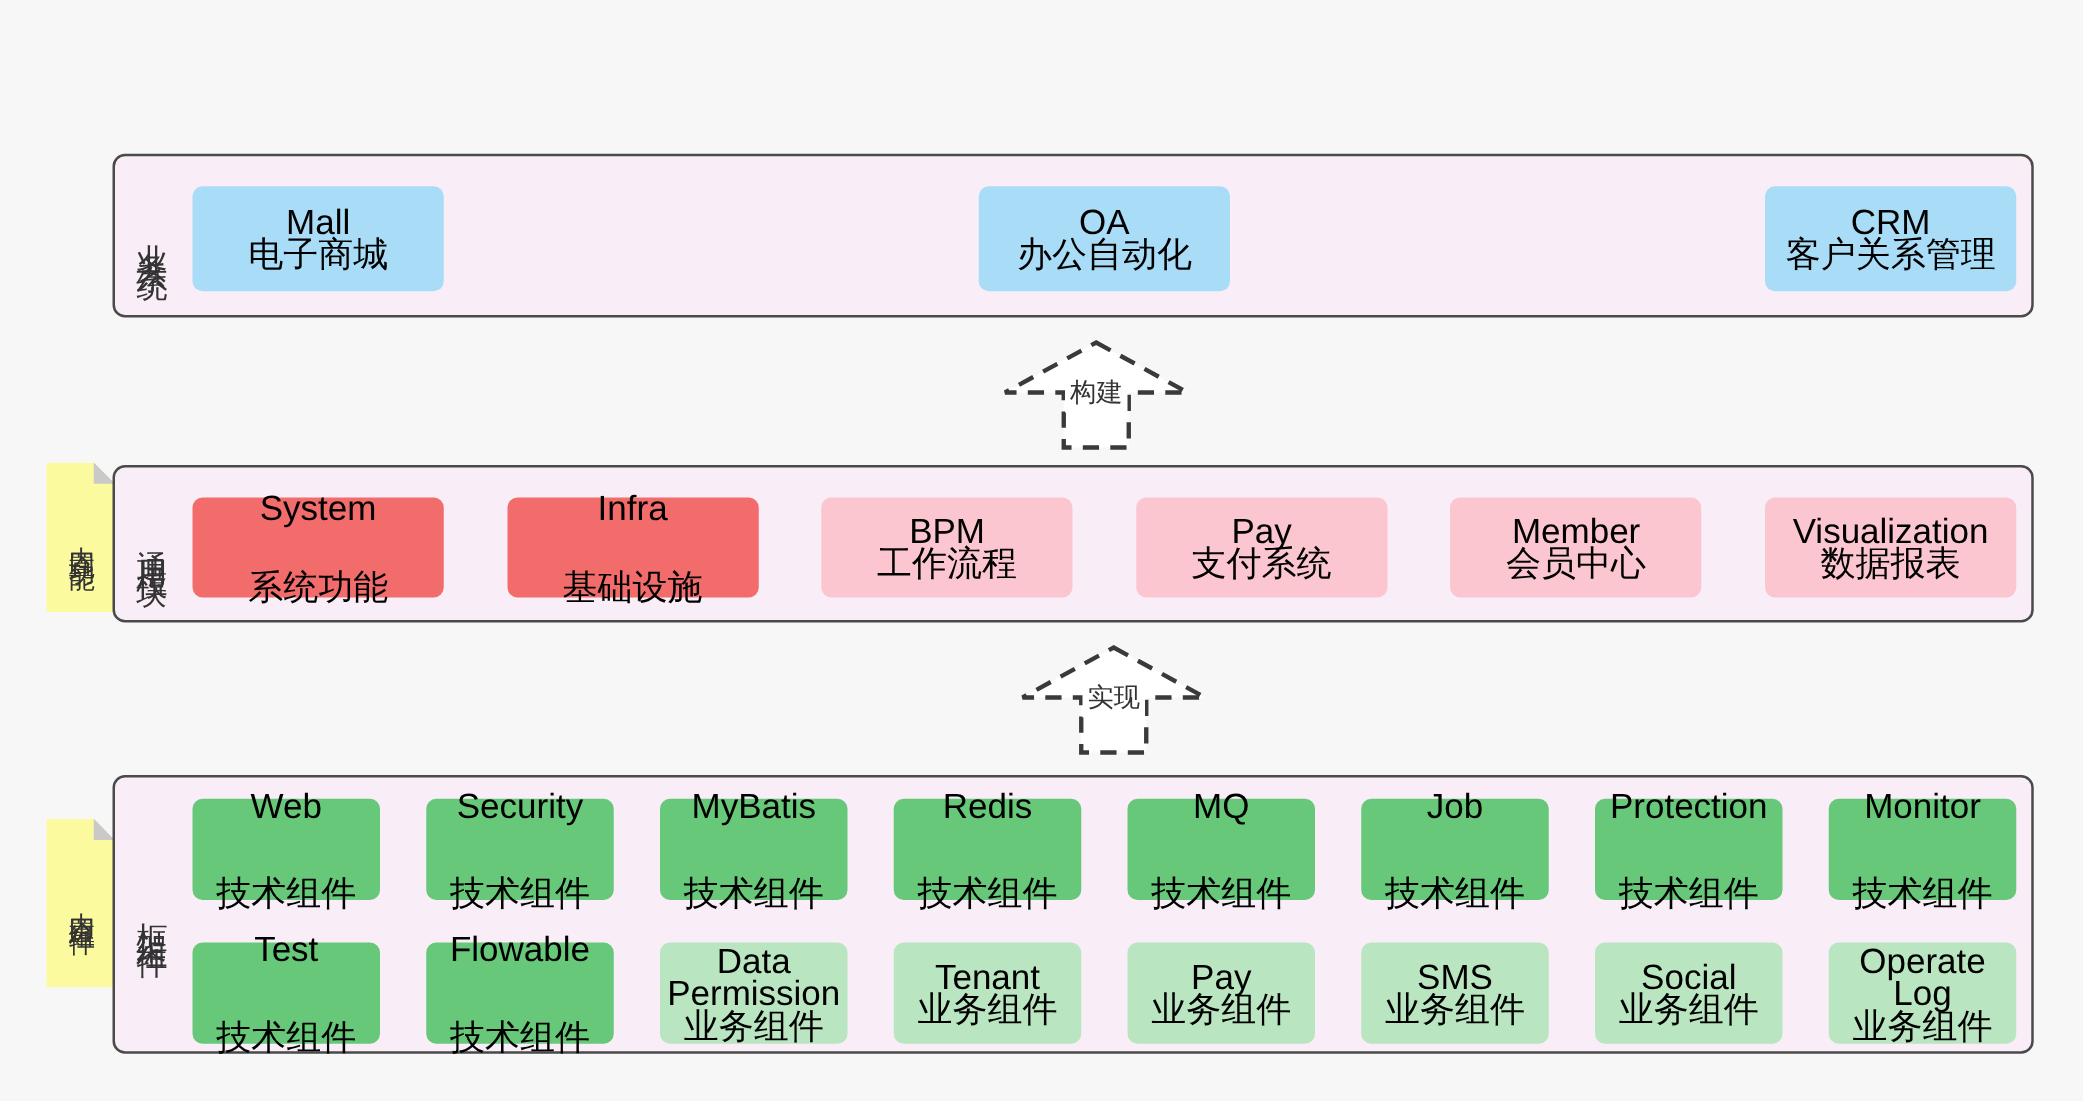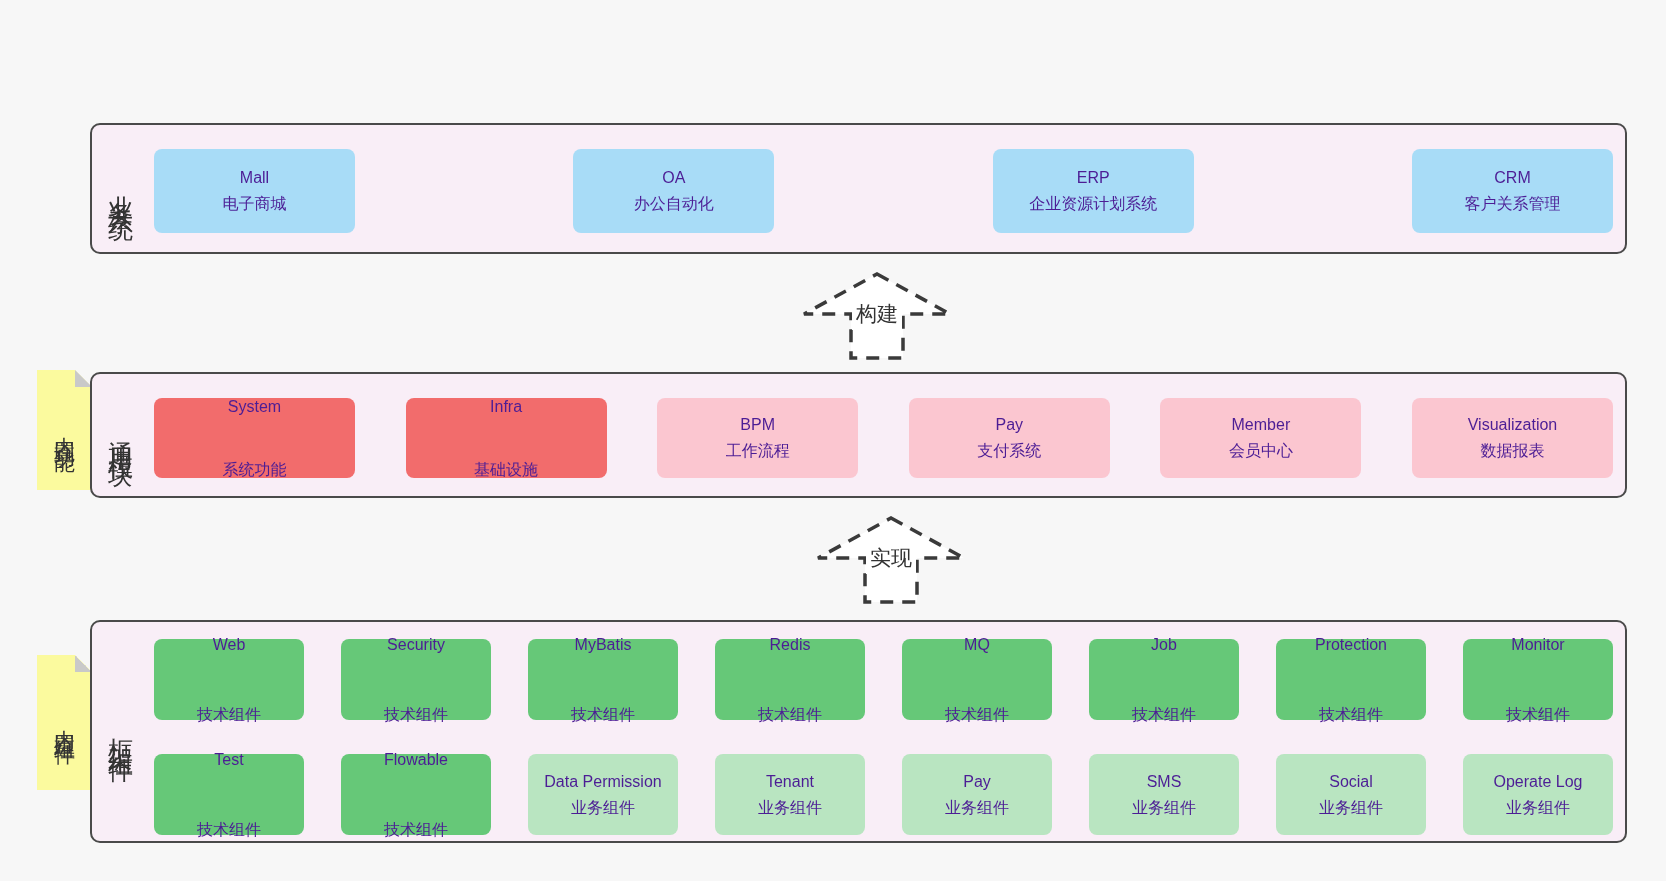--- a/index.html
+++ b/index.html
@@ -56,22 +56,22 @@
   .row-c1    { top: 17px; }
   .row-c2    { top: 122px; margin-top: 10px; }
 
   .node {
     border-radius: 8px;
     display: flex;
     flex-direction: column;
     justify-content: center;
     align-items: center;
     text-align: center;
-    color: #4c1d95;
-    font-size: 16px;
+    color: #000000;
+    font-size: 28px;
     line-height: 26px;
     box-sizing: border-box;
     padding: 2px 4px;
   }
   .size-wide  { width: 201px; height: 84px; }
   .size-mid   { width: 201px; height: 80px; }
   .size-small { width: 150px; height: 81px; }
 
   .v-blue       { background: #a8dcf7; }
   .v-red        { background: #f26c6c; gap: 37px; }
@@ -150,24 +150,20 @@
     <div class="boxes row-top6">
         <div class="node size-wide v-blue">
           <div>Mall</div>
           <div>电子商城</div>
         </div>
         <div class="node size-wide v-blue">
           <div>OA</div>
           <div>办公自动化</div>
         </div>
         <div class="node size-wide v-blue">
-          <div>ERP</div>
-          <div>企业资源计划系统</div>
-        </div>
-        <div class="node size-wide v-blue">
           <div>CRM</div>
           <div>客户关系管理</div>
         </div>
       </div>
   </section>
 
   <div class="arrow" id="arrow-build">
     <svg viewBox="0 0 200 92">
       <polygon points="100,4 173,44 126,44 126,88 74,88 74,44 27,44" fill="#ffffff" stroke="#3a3a3a" stroke-width="3.5" stroke-dasharray="13 9" stroke-linejoin="miter"></polygon>
     </svg>

